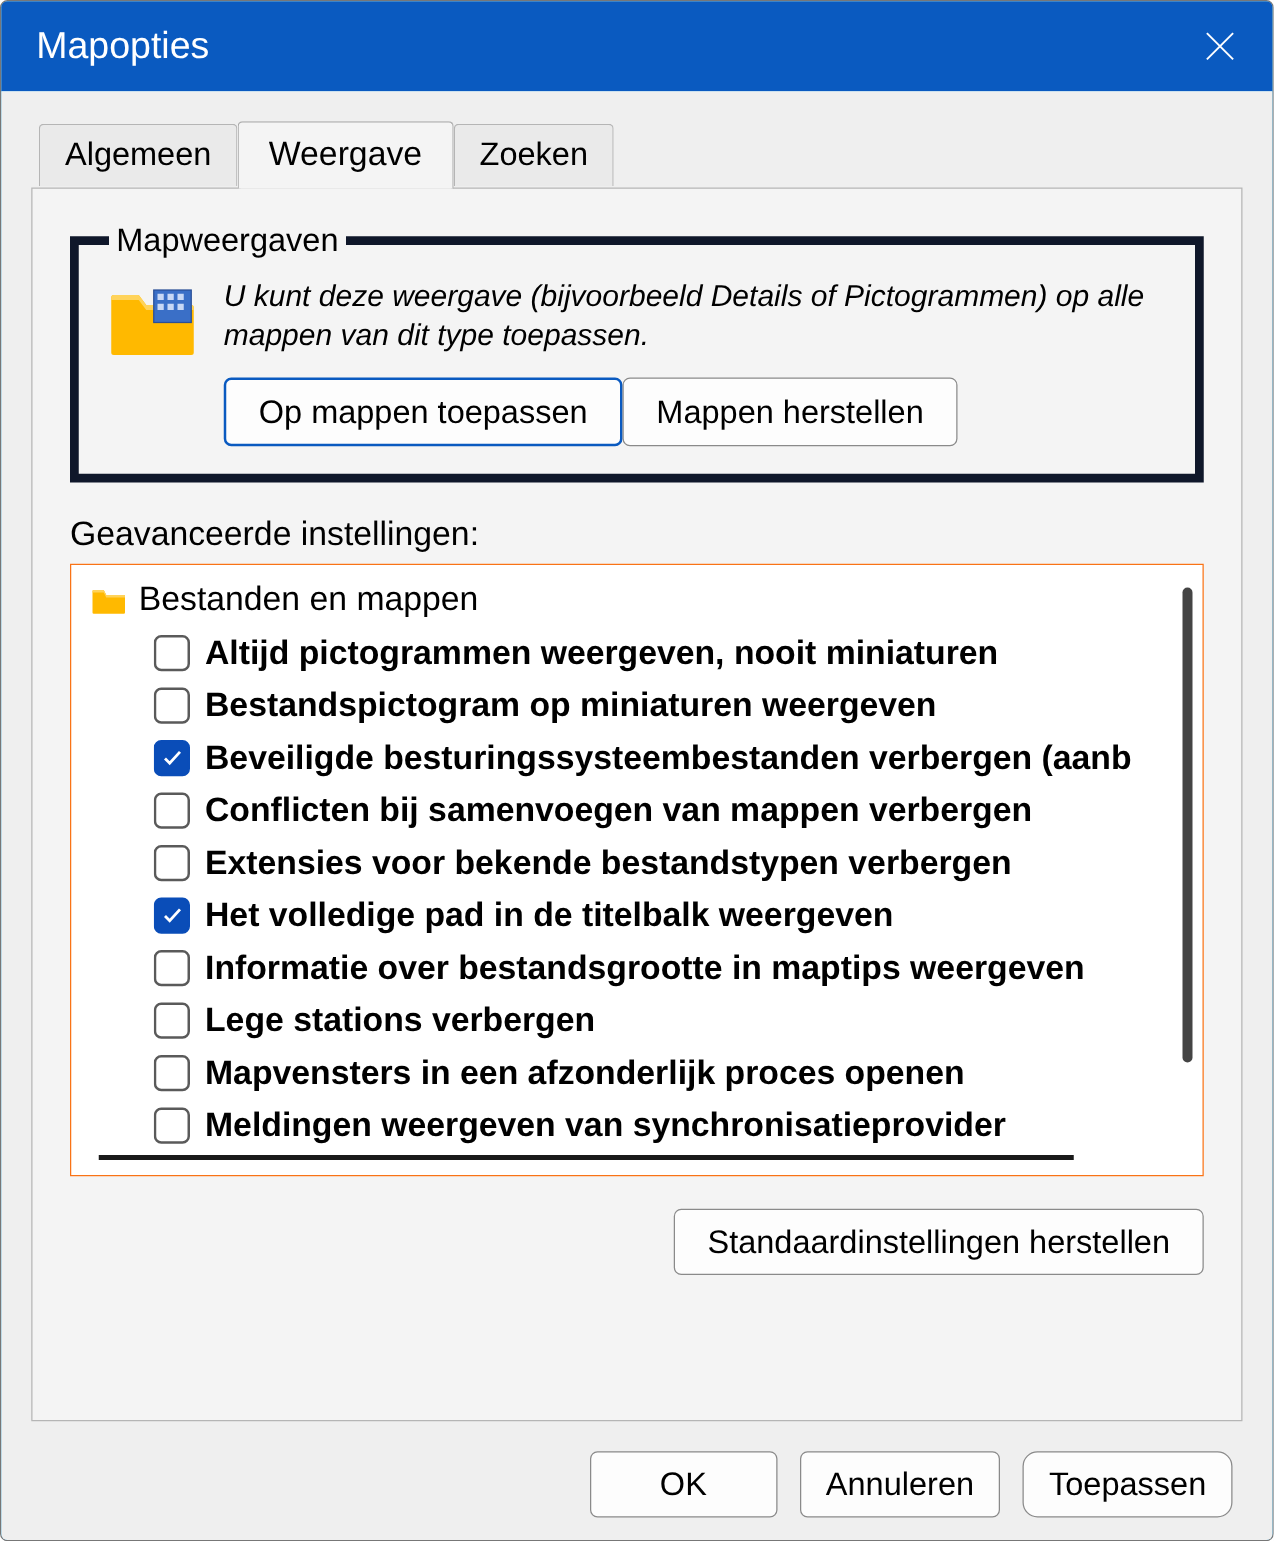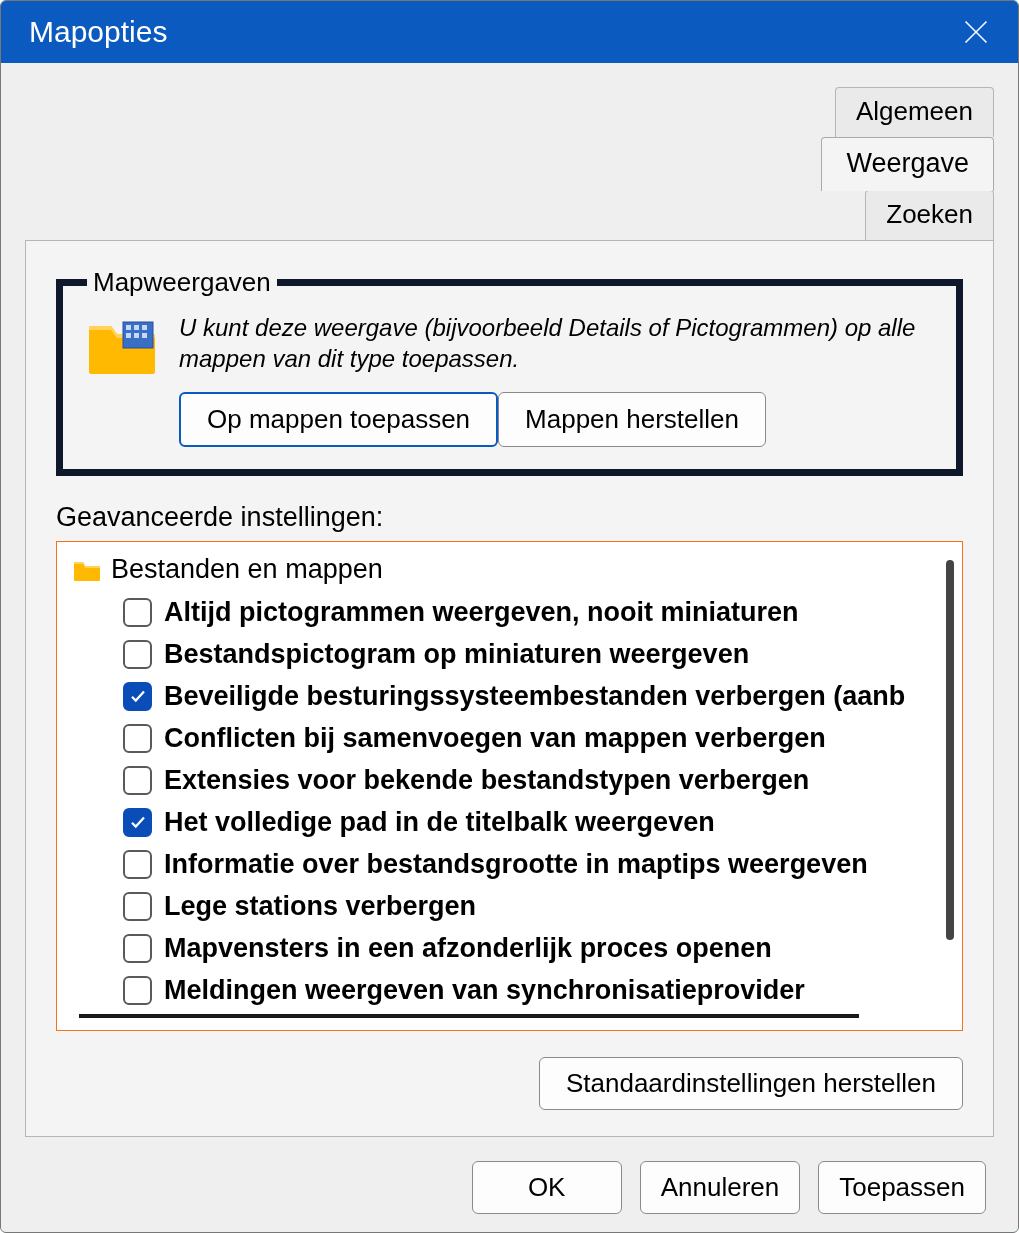--- a/index.html
+++ b/index.html
@@ -55,25 +55,24 @@
     }
     .body {
       flex: 1;
       padding: 24px 24px 18px 24px;
       display: flex;
       flex-direction: column;
       background: #efefef;
     }
     .tabs {
       display: flex;
-      align-items: flex-end;
+      align-items: center;
       padding-left: 6px;
       position: relative;
       z-index: 2;
-      flex-direction: column;
     }
     .tab {
       font-size: 26px;
       padding: 8px 20px 10px 20px;
       border: 1px solid #b5b5b5;
       border-bottom: none;
       background: #eaeaea;
       margin-right: 0;
       border-top-left-radius: 4px;
       border-top-right-radius: 4px;
@@ -239,20 +238,21 @@
       padding: 0 8px 0 0;
       margin-top: 24px;
     }
     .footer .win-button {
       min-width: 150px;
       text-align: center;
       padding: 10px 20px;
     }
     .footer .win-button.apply {
       min-width: 140px;
+      border-radius: 12px;
     }
   </style>
 </head>
 <body>
 
 <div class="dialog">
   <div class="titlebar">
     <span class="title">Mapopties</span>
     <div class="close-btn">
       <svg viewBox="0 0 24 24">

